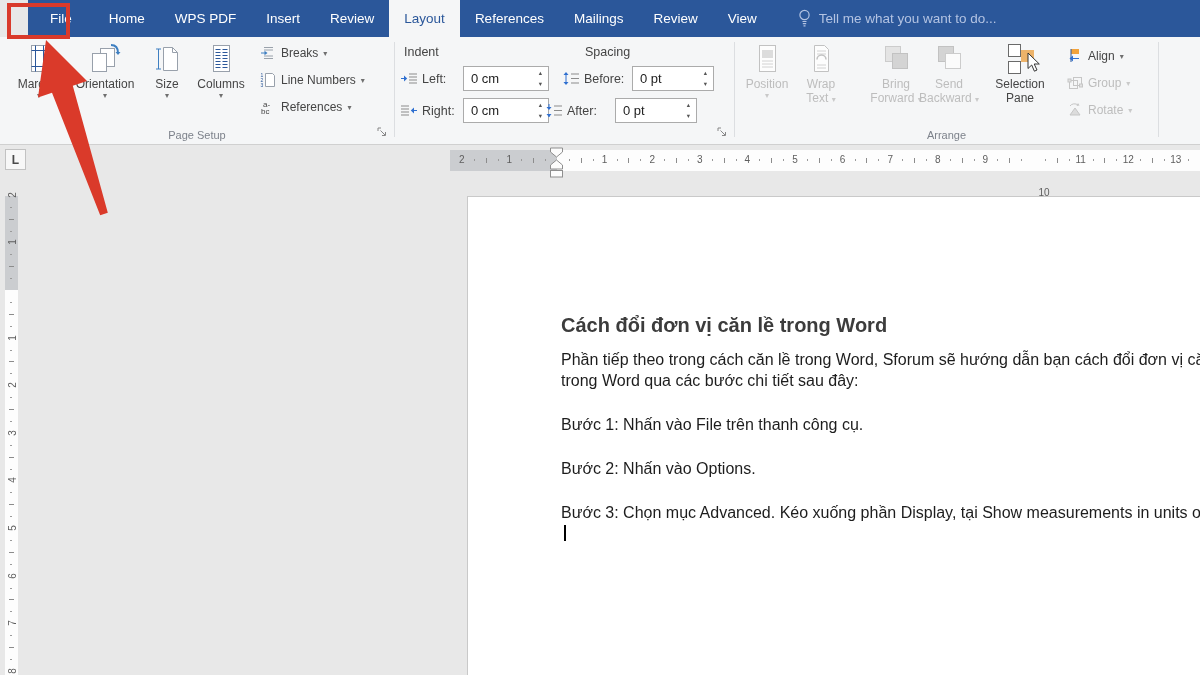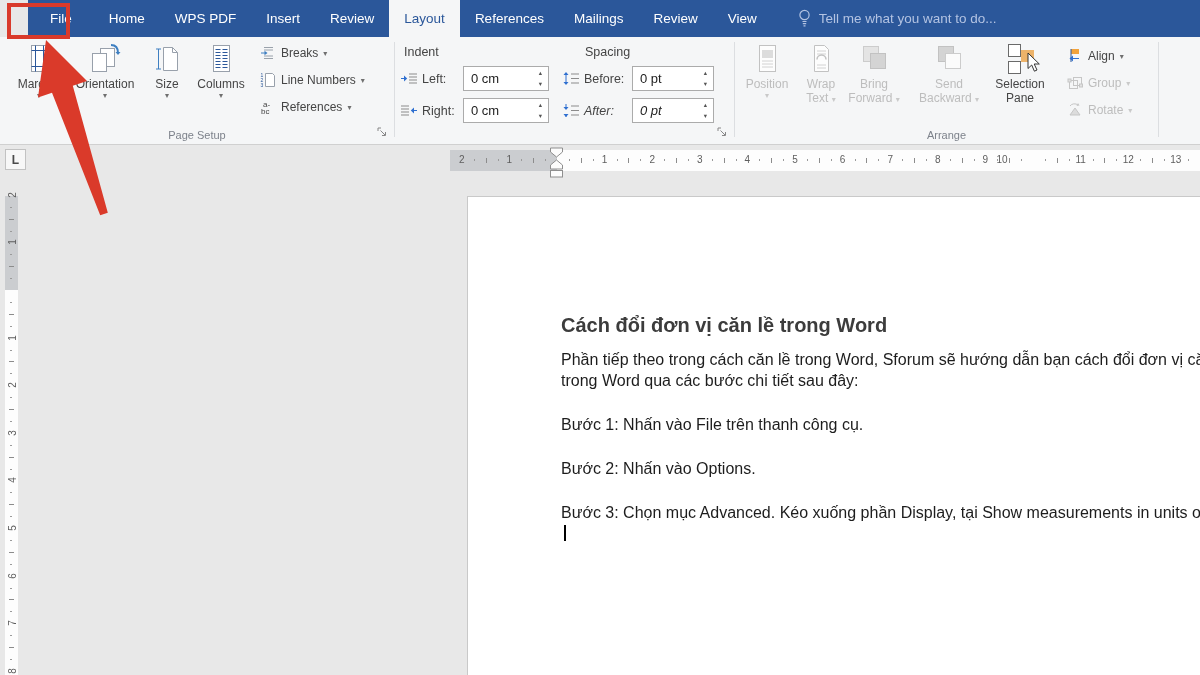--- a/index.html
+++ b/index.html
@@ -239,21 +239,21 @@
         </svg>
         <span class="flabel" style="width:43px;">Before:</span>
         <div class="inputbox" style="width:82px;">
           <span>0 pt</span>
           <div class="spin">
               <span>▴</span>
               <span>▾</span>
             </div>
         </div>
       </div>
-      <div class="field" style="left:168px;top:61px;font-style:italic;">
+      <div class="field" style="left:151px;top:61px;">
         <svg width="16" height="13" viewBox="0 0 16 13">
           <path d="M3 6 l2.5-3 h-5 z" fill="#2e6fd0"></path>
             <path d="M3 0 v3" stroke="#2e6fd0"></path>
           <path d="M3 7 l2.5 3 h-5 z" fill="#2e6fd0" transform="rotate(180 3 10)"></path>
             <path d="M3 10 v3" stroke="#2e6fd0"></path>
           <path d="M8 2 h8 M8 6.5 h8 M8 11 h8" stroke="#8b8b8b"></path>
         </svg>
         <span class="flabel" style="width:43px;">After:</span>
         <div class="inputbox" style="width:82px;">
           <span>0 pt</span>
@@ -288,21 +288,21 @@
         <span class="ic">
             <svg width="32" height="32" viewBox="0 0 32 32">
           <path d="M9.5 2.5 h10 l4 4 v22 h-14 z" fill="#fdfdfd" stroke="#c2c2c2"></path>
           <path d="M12 8 h9 M12 11 h9 M12 22 h9 M12 25 h9" stroke="#d2d2d2"></path>
           <path d="M12 16.5 a4.5 4.5 0 0 1 9 0" fill="none" stroke="#c2c2c2" stroke-width="1.5"></path>
         </svg>
           </span>
         <span><span>Wrap</span><br>
         <span>Text</span> <span class="caret">▾</span></span>
       </div>
-      <div class="bigbtn disabled" style="left:108px;width:62px;text-align:center;">
+      <div class="bigbtn disabled" style="left:130px;width:62px;text-align:center;">
         <span class="ic">
             <svg width="32" height="32" viewBox="0 0 32 32">
           <rect x="5.5" y="3.5" width="15" height="15" fill="#e4e4e4" stroke="#cccccc"></rect>
           <rect x="12.5" y="10.5" width="15" height="15" fill="#d4d4d4" stroke="#c2c2c2"></rect>
         </svg>
           </span>
         <span><span>Bring</span><br>
         <span>Forward</span> <span class="caret">▾</span></span>
       </div>
       <div class="bigbtn" style="left:254px;width:62px;">
@@ -371,21 +371,21 @@
     <div class="hr-active"></div>
   <span class="rnum" style="left: 154.6px;">1</span>
       <span class="rnum" style="left: 202.2px;">2</span>
       <span class="rnum" style="left: 249.8px;">3</span>
       <span class="rnum" style="left: 297.4px;">4</span>
       <span class="rnum" style="left: 345px;">5</span>
       <span class="rnum" style="left: 392.6px;">6</span>
       <span class="rnum" style="left: 440.2px;">7</span>
       <span class="rnum" style="left: 487.8px;">8</span>
       <span class="rnum" style="left: 535.4px;">9</span>
-      <span class="rnum" style="left: 552px;">10</span>
+      <span class="rnum" style="left: 594px; margin-top: 33px;">10</span>
       <span class="rnum" style="left: 630.6px;">11</span>
       <span class="rnum" style="left: 678.2px;">12</span>
       <span class="rnum" style="left: 725.8px;">13</span>
       <span class="rnum" style="left: 59.4px;">1</span>
       <span class="rnum" style="left: 11.8px;">2</span>
       <span class="doth" style="left: 23.7px;"></span>
       <span class="tickh" style="left: 35.6px;"></span>
       <span class="doth" style="left: 47.5px;"></span>
       <span class="doth" style="left: 71.3px;"></span>
       <span class="tickh" style="left: 83.2px;"></span>

